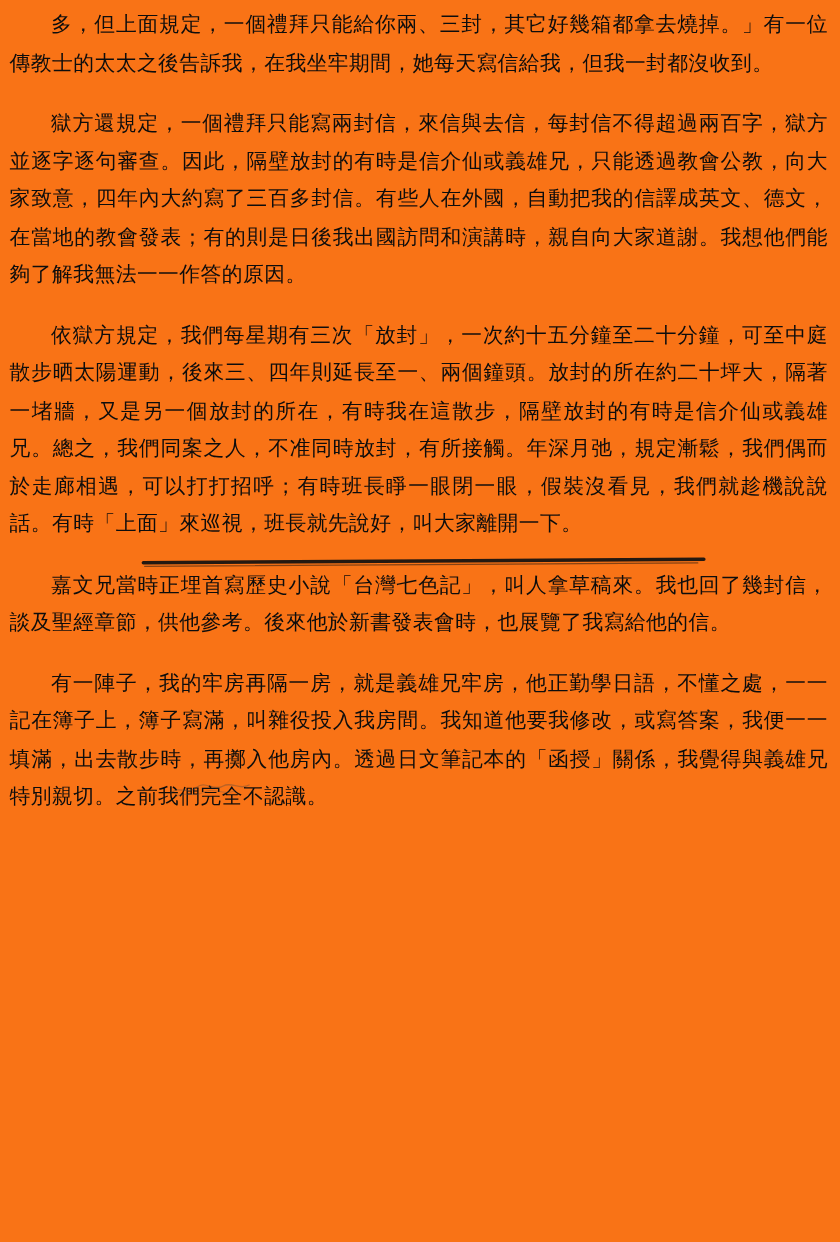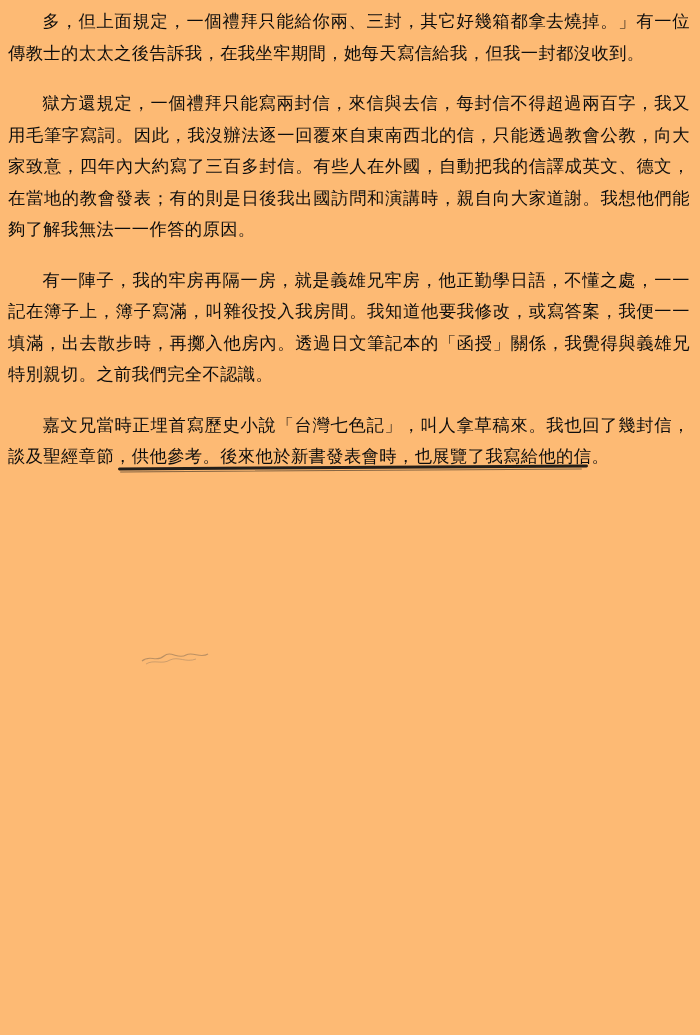--- a/index.html
+++ b/index.html
@@ -4,21 +4,21 @@
 <style>
   html, body {
     margin: 0;
     padding: 0;
     background: #ffffff;
   }
   .page {
     position: relative;
     width: 700px;
     height: 1035px;
-    background: #fdba74;
+    background: #f97316;
     overflow: hidden;
     font-family: "DejaVu Serif", serif;
   }
   .scan-tint {
     position: absolute;
     inset: 0;
     background: #ffffff;
     pointer-events: none;
   }
   .body-text {
@@ -67,23 +67,24 @@
   }
   .scribble svg { display: block; }
 </style>
 </head>
 <body>
 
 <div class="page">
 
   <div class="body-text">
     <p class="para">多，但上面規定，一個禮拜只能給你兩、三封，其它好幾箱都拿去燒掉。」有一位傳教士的太太之後告訴我，在我坐牢期間，她每天寫信給我，但我一封都沒收到。</p>
-    <p class="para">獄方還規定，一個禮拜只能寫兩封信，來信與去信，每封信不得超過兩百字，我又用毛筆字寫詞。因此，我沒辦法逐一回覆來自東南西北的信，只能透過教會公教，向大家致意，四年內大約寫了三百多封信。有些人在外國，自動把我的信譯成英文、德文，在當地的教會發表；有的則是日後我出國訪問和演講時，親自向大家道謝。我想他們能夠了解我無法一一作答的原因。</p>
+    <p class="para">獄方還規定，一個禮拜只能寫兩封信，來信與去信，每封信不得超過兩百字，獄方並逐字逐句審查。因此，隔壁放封的有時是信介仙或義雄兄，只能透過教會公教，向大家致意，四年內大約寫了三百多封信。有些人在外國，自動把我的信譯成英文、德文，在當地的教會發表；有的則是日後我出國訪問和演講時，親自向大家道謝。我想他們能夠了解我無法一一作答的原因。</p>
+    <p class="para">依獄方規定，我們每星期有三次「放封」，一次約十五分鐘至二十分鐘，可至中庭散步晒太陽運動，後來三、四年則延長至一、兩個鐘頭。放封的所在約二十坪大，隔著一堵牆，又是另一個放封的所在，有時我在這散步，隔壁放封的有時是信介仙或義雄兄。總之，我們同案之人，不准同時放封，有所接觸。年深月弛，規定漸鬆，我們偶而於走廊相遇，可以打打招呼；有時班長睜一眼閉一眼，假裝沒看見，我們就趁機說說話。有時「上面」來巡視，班長就先說好，叫大家離開一下。</p>
+    <p class="para">嘉文兄當時正埋首寫歷史小說「台灣七色記」，叫人拿草稿來。我也回了幾封信，談及聖經章節，供他參考。後來他於新書發表會時，也展覽了我寫給他的信。</p>
     <p class="para">有一陣子，我的牢房再隔一房，就是義雄兄牢房，他正勤學日語，不懂之處，一一記在簿子上，簿子寫滿，叫雜役投入我房間。我知道他要我修改，或寫答案，我便一一填滿，出去散步時，再擲入他房內。透過日文筆記本的「函授」關係，我覺得與義雄兄特別親切。之前我們完全不認識。</p>
-    <p class="para">嘉文兄當時正埋首寫歷史小說「台灣七色記」，叫人拿草稿來。我也回了幾封信，談及聖經章節，供他參考。後來他於新書發表會時，也展覽了我寫給他的信。</p>
   </div>
 
   <div class="hand-rule"></div>
   <div class="hand-rule thin"></div>
 
   <div class="scribble">
     <svg width="70" height="18" viewBox="0 0 70 18">
       <path d="M2 13 C 10 6, 16 15, 24 8 C 31 2, 38 12, 46 7 C 53 3, 60 11, 68 6" fill="none" stroke="#444" stroke-width="1.1"></path>
       <path d="M6 16 C 14 11, 22 17, 30 12 C 38 8, 46 15, 56 11" fill="none" stroke="#555" stroke-width="0.8"></path>
     </svg>

